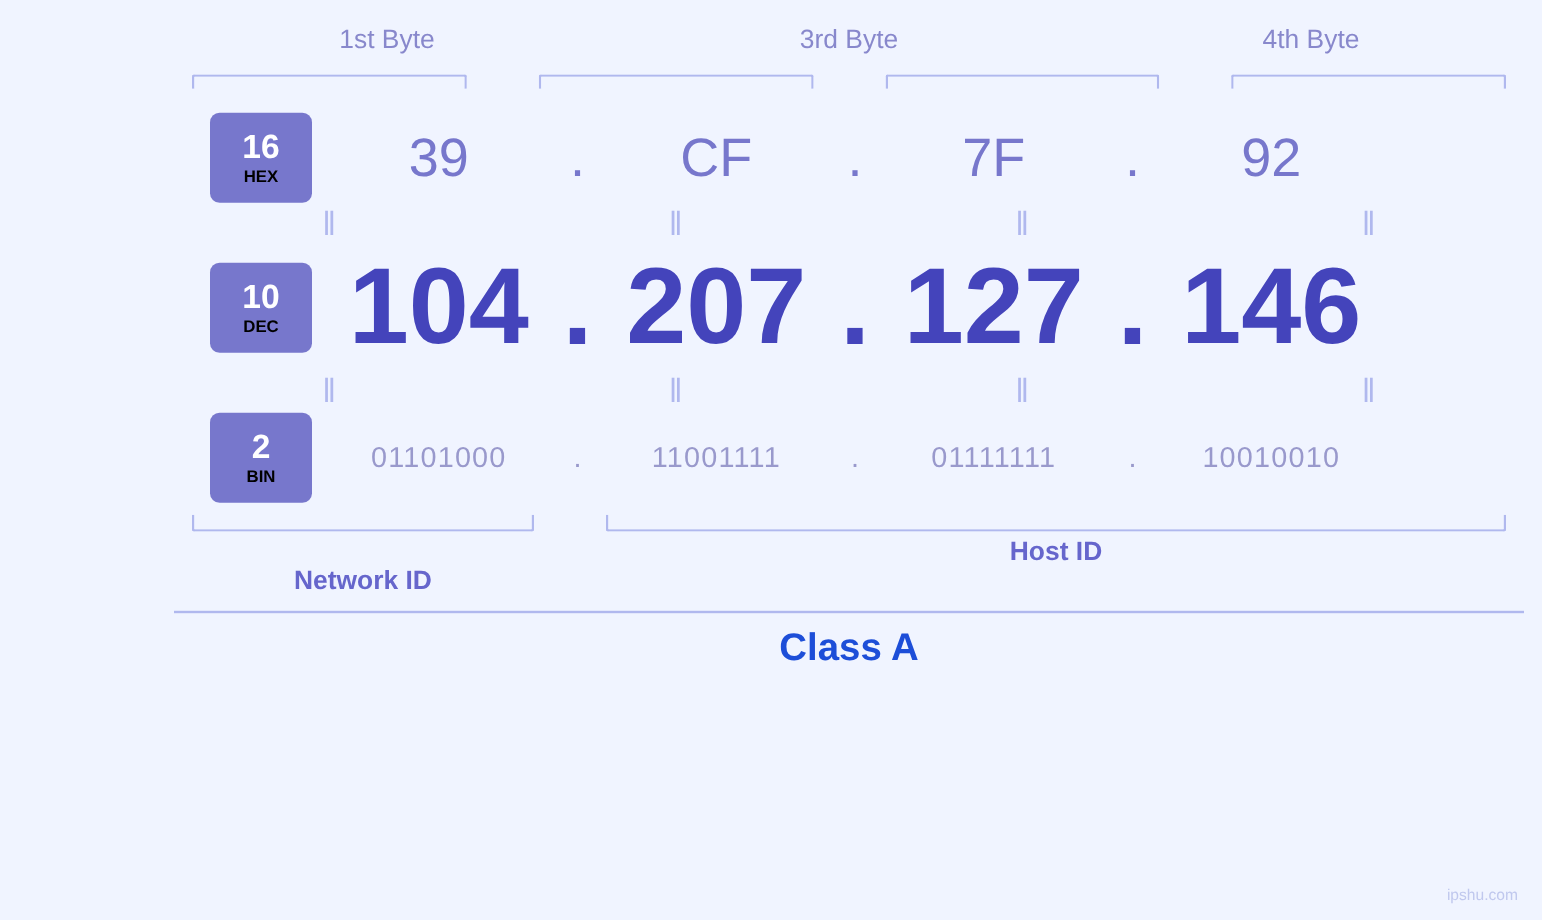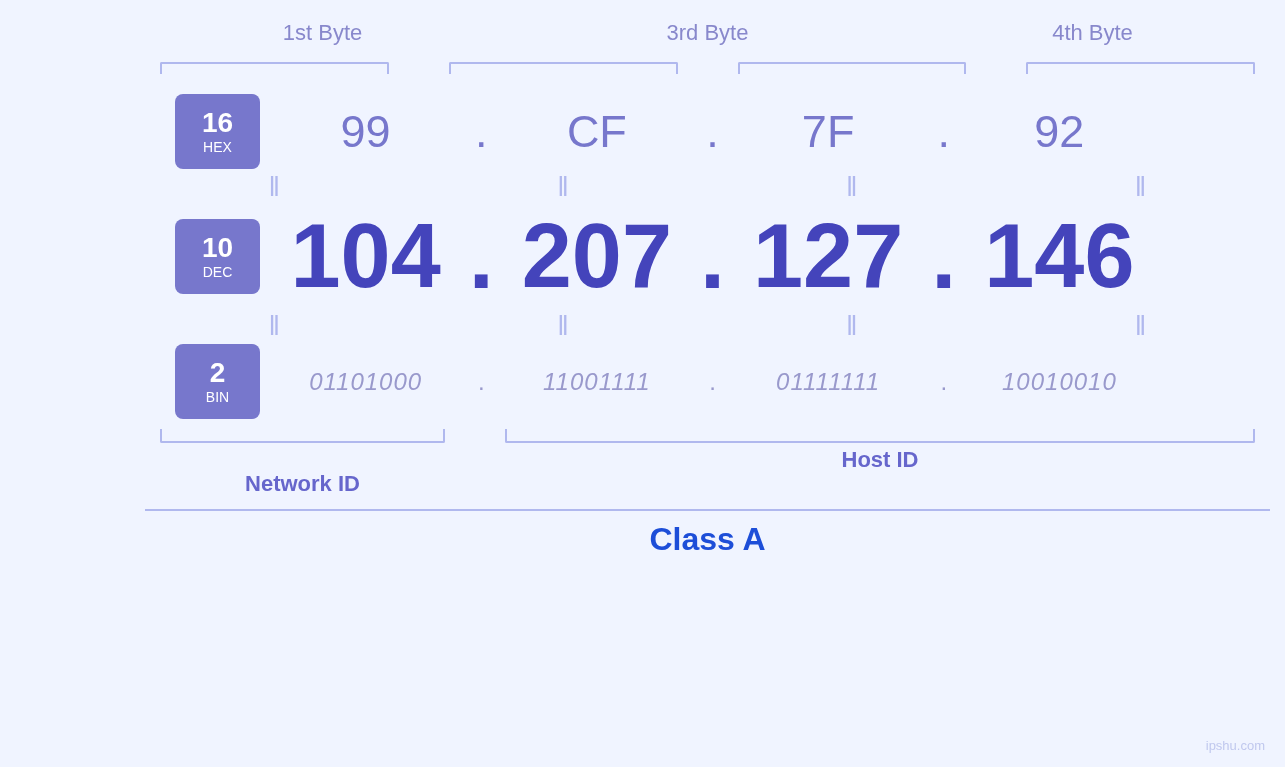--- a/index.html
+++ b/index.html
@@ -85,23 +85,23 @@
     }
 
     .base-number {
       color: white;
       font-size: 28px;
       font-weight: 600;
       line-height: 1.1;
     }
 
     .base-label {
-      color: #ffffff;
+      color: #000000;
       font-size: 14px;
-      font-weight: 400;
+      font-weight: 700;
     }
 
     
     .values-section {
       display: flex;
       align-items: center;
       flex: 1;
       margin-left: 10px;
     }
 
@@ -208,21 +208,21 @@
       position: absolute;
       bottom: 14px;
       right: 20px;
       color: #c0c8ee;
       font-size: 13px;
     }
 
     .hex-row .byte-value { font-size: 45px; font-weight: 400; color: #7777cc; }
     .hex-row .dot { font-size: 45px; font-weight: 400; color: #7777cc; }
 
-    .bin-row .byte-value { font-size: 24px; font-weight: 400; color: #9999cc; letter-spacing: 1px; font-style: italic; }
+    .bin-row .byte-value { font-size: 24px; font-weight: 400; color: #9999cc; letter-spacing: 1px; }
     .bin-row .dot { font-size: 24px; font-weight: 400; color: #9999cc; }
   </style>
 </head>
 <body>
 
 <div class="main-container">
 
   <div class="byte-headers">
     <div class="byte-header">1st Byte</div>
     <div class="byte-header">3rd Byte</div>
@@ -235,21 +235,21 @@
     <div class="bracket"></div>
     <div class="bracket"></div>
   </div>
 
   <div class="rep-row hex-row">
     <div class="base-badge">
       <span class="base-number">16</span>
       <span class="base-label">HEX</span>
     </div>
     <div class="values-section">
-      <div class="byte-value">99</div>
+      <div class="byte-value">39</div>
       <div class="dot">.</div>
       <div class="byte-value">CF</div>
       <div class="dot">.</div>
       <div class="byte-value">7F</div>
       <div class="dot">.</div>
       <div class="byte-value">92</div>
     </div>
   </div>
 
   <div class="equals-row">

